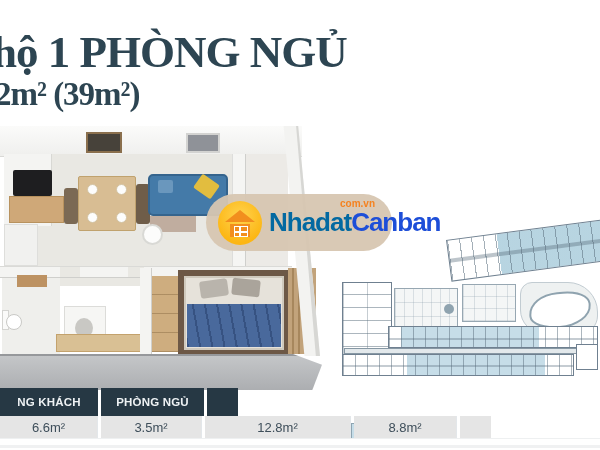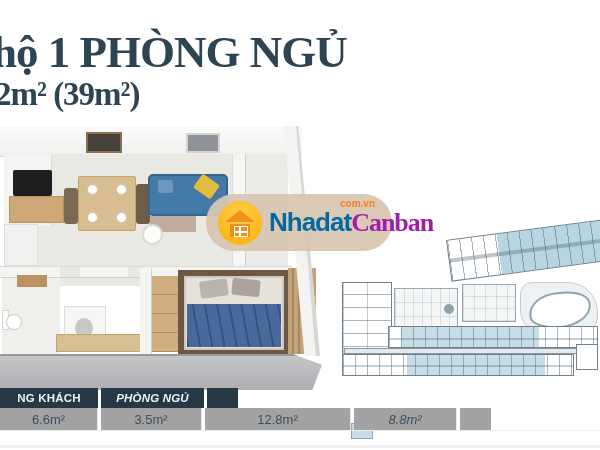--- a/index.html
+++ b/index.html
@@ -107,33 +107,33 @@
       background:rgba(215,198,177,.95);border-radius:29px;}
   .wm-circle{position:absolute;left:12px;top:7px;width:44px;height:44px;border-radius:50%;
       background:radial-gradient(circle at 50% 35%,#ffd34f,#fcb614 72%);}
   .wm-roof{position:absolute;left:7px;top:9px;width:0;height:0;
       border-left:15px solid transparent;border-right:15px solid transparent;border-bottom:12px solid #f28e1e;}
   .wm-body{position:absolute;left:12px;top:23px;width:20px;height:13px;background:#f28e1e;}
   .wm-win{position:absolute;left:4px;top:2px;width:12px;height:9px;border:1px solid #fff;
       background:linear-gradient(90deg,transparent 0 4px,#fff 4px 6px,transparent 6px),
                  linear-gradient(0deg,transparent 0 3px,#fff 3px 5px,transparent 5px),#f28e1e;}
   .wm-text{position:absolute;left:63px;top:13px;font-size:26px;font-weight:700;letter-spacing:-1px;white-space:nowrap;}
-  .wm-primary{color:#0369a1;} .wm-secondary{color:#a21caf;font-family:Liberation Serif, serif;}
+  .wm-primary{color:#0369a1;} .wm-secondary{color:#1d4ed8;}
   .wm-domain{position:absolute;right:17px;top:4px;font-size:10px;font-weight:700;color:#f5821f;}
 
   
   .area-table{position:absolute;left:0;top:388px;width:600px;z-index:3;}
   .tr{display:flex;gap:3px;}
-  .th{background:#263844;color:#eef2f4;height:20px;display:flex;align-items:center;justify-content:center;
+  .th{background:#263844;color:#eef2f4;height:28px;display:flex;align-items:center;justify-content:center;
       font-size:11.5px;font-weight:700;letter-spacing:.2px;white-space:nowrap;overflow:hidden;}
-  .td{height:22px;display:flex;align-items:center;justify-content:center;background:#a3a3a3;
+  .td{height:22px;display:flex;align-items:center;justify-content:center;background:#e5e5e5;
       font-size:13px;color:#3e4e5a;border-right:1px solid #e3e7ea;box-sizing:border-box;}
   .td:last-child{border-right:none;}
   .c0{flex:0 0 98px;} .c1{flex:0 0 101px;} .c2{flex:0 0 146px;}
-  .c3{flex:0 0 103px;font-style:italic;} .c4{flex:0 0 106px;} .c5{flex:0 0 31px;}
+  .c3{flex:0 0 103px;} .c4{flex:0 0 106px;} .c5{flex:0 0 31px;}
   .td-row{border-bottom:1px solid #eef0f1;}
   .bottom-edge{position:absolute;left:0;top:445px;width:600px;height:3px;background:#f0f1f2;}
 </style>
 </head>
 <body>
 
 <div class="page">
 
   <div class="title">hộ 1 PHÒNG NGỦ</div>
   <div class="subtitle">2m² (39m²)</div>

